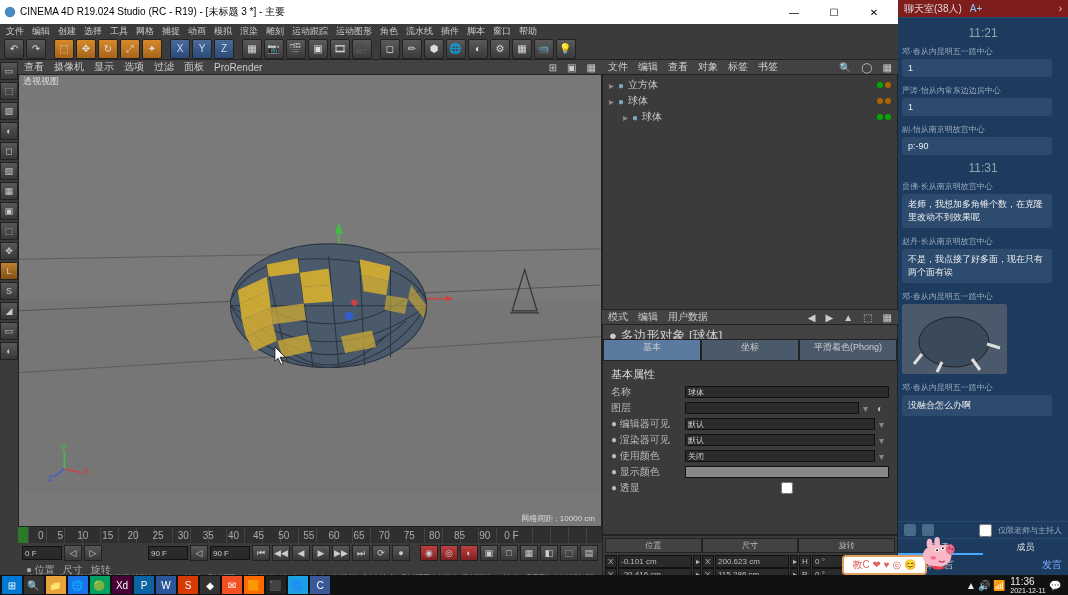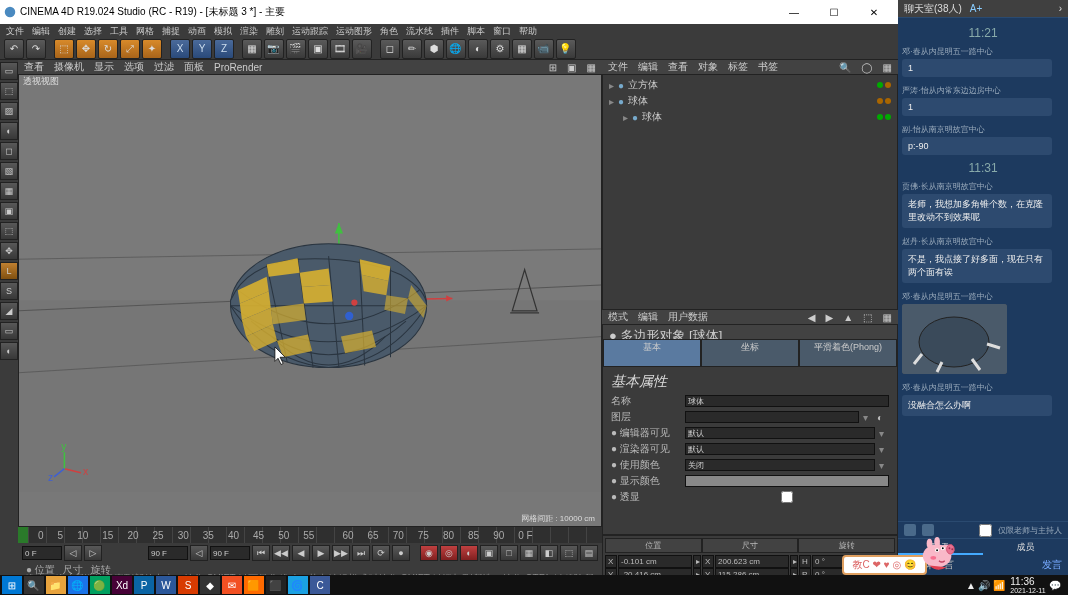--- a/index.html
+++ b/index.html
@@ -42,40 +42,40 @@
 .rpanel-hdr { height: 14px; background: #424242; display: flex; align-items: center; padding: 0 6px; gap: 10px; color: #ccc; font-size: 9px; }
 .rpanel-hdr .spacer { flex:1; }
 .objmgr { height: 236px; background: #3b3b3b; border: 1px solid #222; padding: 2px; }
 .objrow { display: flex; align-items: center; gap: 4px; padding: 1px 4px; color: #ccc; font-size: 9px; }
 .objrow .tree { color: #888; }
 .dots { display: flex; gap: 2px; margin-left: auto; }
 .dot { width: 6px; height: 6px; border-radius: 50%; }
 
 .attrmgr { flex: 1; background: #3b3b3b; border: 1px solid #222; display: flex; flex-direction: column; }
 .attrtitle { height: 14px; background: #424242; color: #ccc; font-size: 13px; padding: 2px 6px; }
-.attrtabs { height: 28px; display: flex; }
+.attrtabs { height: 22px; display: flex; }
 .attrtab { flex:1; text-align:center; font-size:9px; color:#ccc; background:#4a5a6a; border:1px solid #222; padding:1px 0;}
 .attrtab.active { background:#5a7aa0; }
 .attrbody { flex:1; padding: 4px; }
-.attrsec { font-size:14px; color:#ddd; padding:2px 4px;font-style:italic; }
+.attrsec { font-size:11px; color:#ddd; padding:2px 4px; }
 .attrfield { display:flex; align-items:center; gap:4px; padding:1px 4px; font-size:9px; color:#bbb; }
 .attrfield .lbl { width: 70px; }
 .attrfield input, .attrfield .val { flex:1; height:12px; background:#2a2a2a; border:1px solid #111; color:#ccc; font-size:8px; padding:0 2px; }
 .attrfield .arrow { width:10px; color:#888; }
 
 .coordpanel { height: 60px; background:#3b3b3b; border:1px solid #222; display:flex; padding:2px; gap:2px; font-size:8px; color:#bbb; flex-direction:column; }
 .coordhdr { display:flex; }
 .coordhdr div { flex:1; text-align:center; font-size:8px; padding:1px 0; border:1px solid #222; background:#424242;}
 .coordrow { display:flex; gap:1px; }
 .coordrow div { flex:1; background:#2a2a2a; border:1px solid #111; padding:1px 2px; font-size:8px; display:flex; align-items:center;}
 .coordrow .spin { width:8px; flex:0 0 8px; text-align:center; }
 
 
 .chat { width: 170px; height: 595px; background: #1d3a5f; display: flex; flex-direction: column; color: #ddd; }
-.chathdr { height: 18px; display: flex; align-items: center; padding: 0 6px; font-size: 10px; background:#404040; border-bottom:1px solid #2a4a70;}
+.chathdr { height: 18px; display: flex; align-items: center; padding: 0 6px; font-size: 10px; background:#7f1d1d; border-bottom:1px solid #2a4a70;}
 .chathdr .spacer { flex:1; }
 .chatbody { flex: 1; overflow: hidden; padding: 4px; }
 .chatmsg { margin-bottom: 6px; }
 .chatmsg .who { font-size: 8px; color: #9ab; padding: 2px 0; }
 .chatmsg .bubble { background: #2d4a6f; border-radius: 3px; padding: 4px 6px; font-size: 9px; color: #eee; max-width: 150px; }
 .chatmsg .thumb { width: 105px; height: 70px; background:#555; border-radius:3px; position:relative; overflow:hidden;}
 .chattime { text-align:center; font-size:12px; color:#8aa; margin: 4px 0; }
 .chatfoot { background:#1d3a5f; }
 .chaticons { height: 18px; display:flex; align-items:center; gap:6px; padding:0 6px; border-top:1px solid #2a4a70; border-bottom:1px solid #2a4a70;}
 .chaticons .ci { width:12px; height:12px; background:#4a6a8a; border-radius:2px; }
@@ -277,21 +277,21 @@
             <span style="margin-right: 14px;">5</span>
             <span style="margin-right: 14px;">10</span>
             <span style="margin-right: 14px;">15</span>
             <span style="margin-right: 14px;">20</span>
             <span style="margin-right: 14px;">25</span>
             <span style="margin-right: 14px;">30</span>
             <span style="margin-right: 14px;">35</span>
             <span style="margin-right: 14px;">40</span>
             <span style="margin-right: 14px;">45</span>
             <span style="margin-right: 14px;">50</span>
-            <span style="margin-right: 28px;">55</span>
+            <span style="margin-right: 14px;">55</span>
             <span style="margin-right: 14px;">60</span>
             <span style="margin-right: 14px;">65</span>
             <span style="margin-right: 14px;">70</span>
             <span style="margin-right: 14px;">75</span>
             <span style="margin-right: 14px;">80</span>
             <span style="margin-right: 14px;">85</span>
             <span style="margin-right: 14px;">90</span>
             <span style="margin-right: 14px;">0 F</span>
           </div>
       </div>

